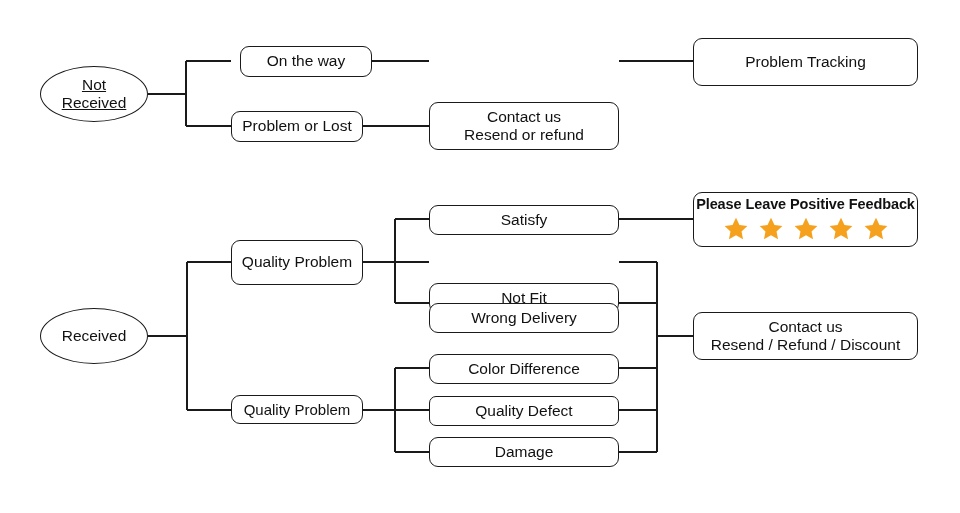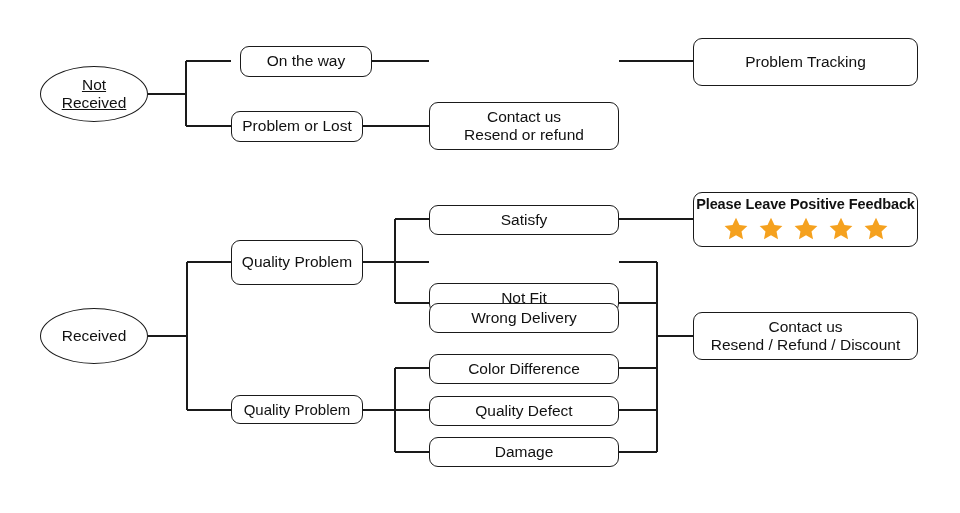--- a/index.html
+++ b/index.html
@@ -193,21 +193,21 @@
       <span>Wrong Delivery</span>
     </span>
   </div>
 
   <div class="node rounded t16" style="left:429px; top:354px; width:190px; height:30px;">
     <span class="lines">
       <span>Color Difference</span>
     </span>
   </div>
 
-  <div class="node rounded t16" style="left:429px; top:396px; width:190px; height:30px;">
+  <div class="node rounded t16" style="left:429px; top:396px; width:190px; height:30px;border-radius:7px;">
     <span class="lines">
       <span>Quality Defect</span>
     </span>
   </div>
 
   <div class="node rounded t16" style="left:429px; top:437px; width:190px; height:30px;">
     <span class="lines">
       <span>Damage</span>
     </span>
   </div>

